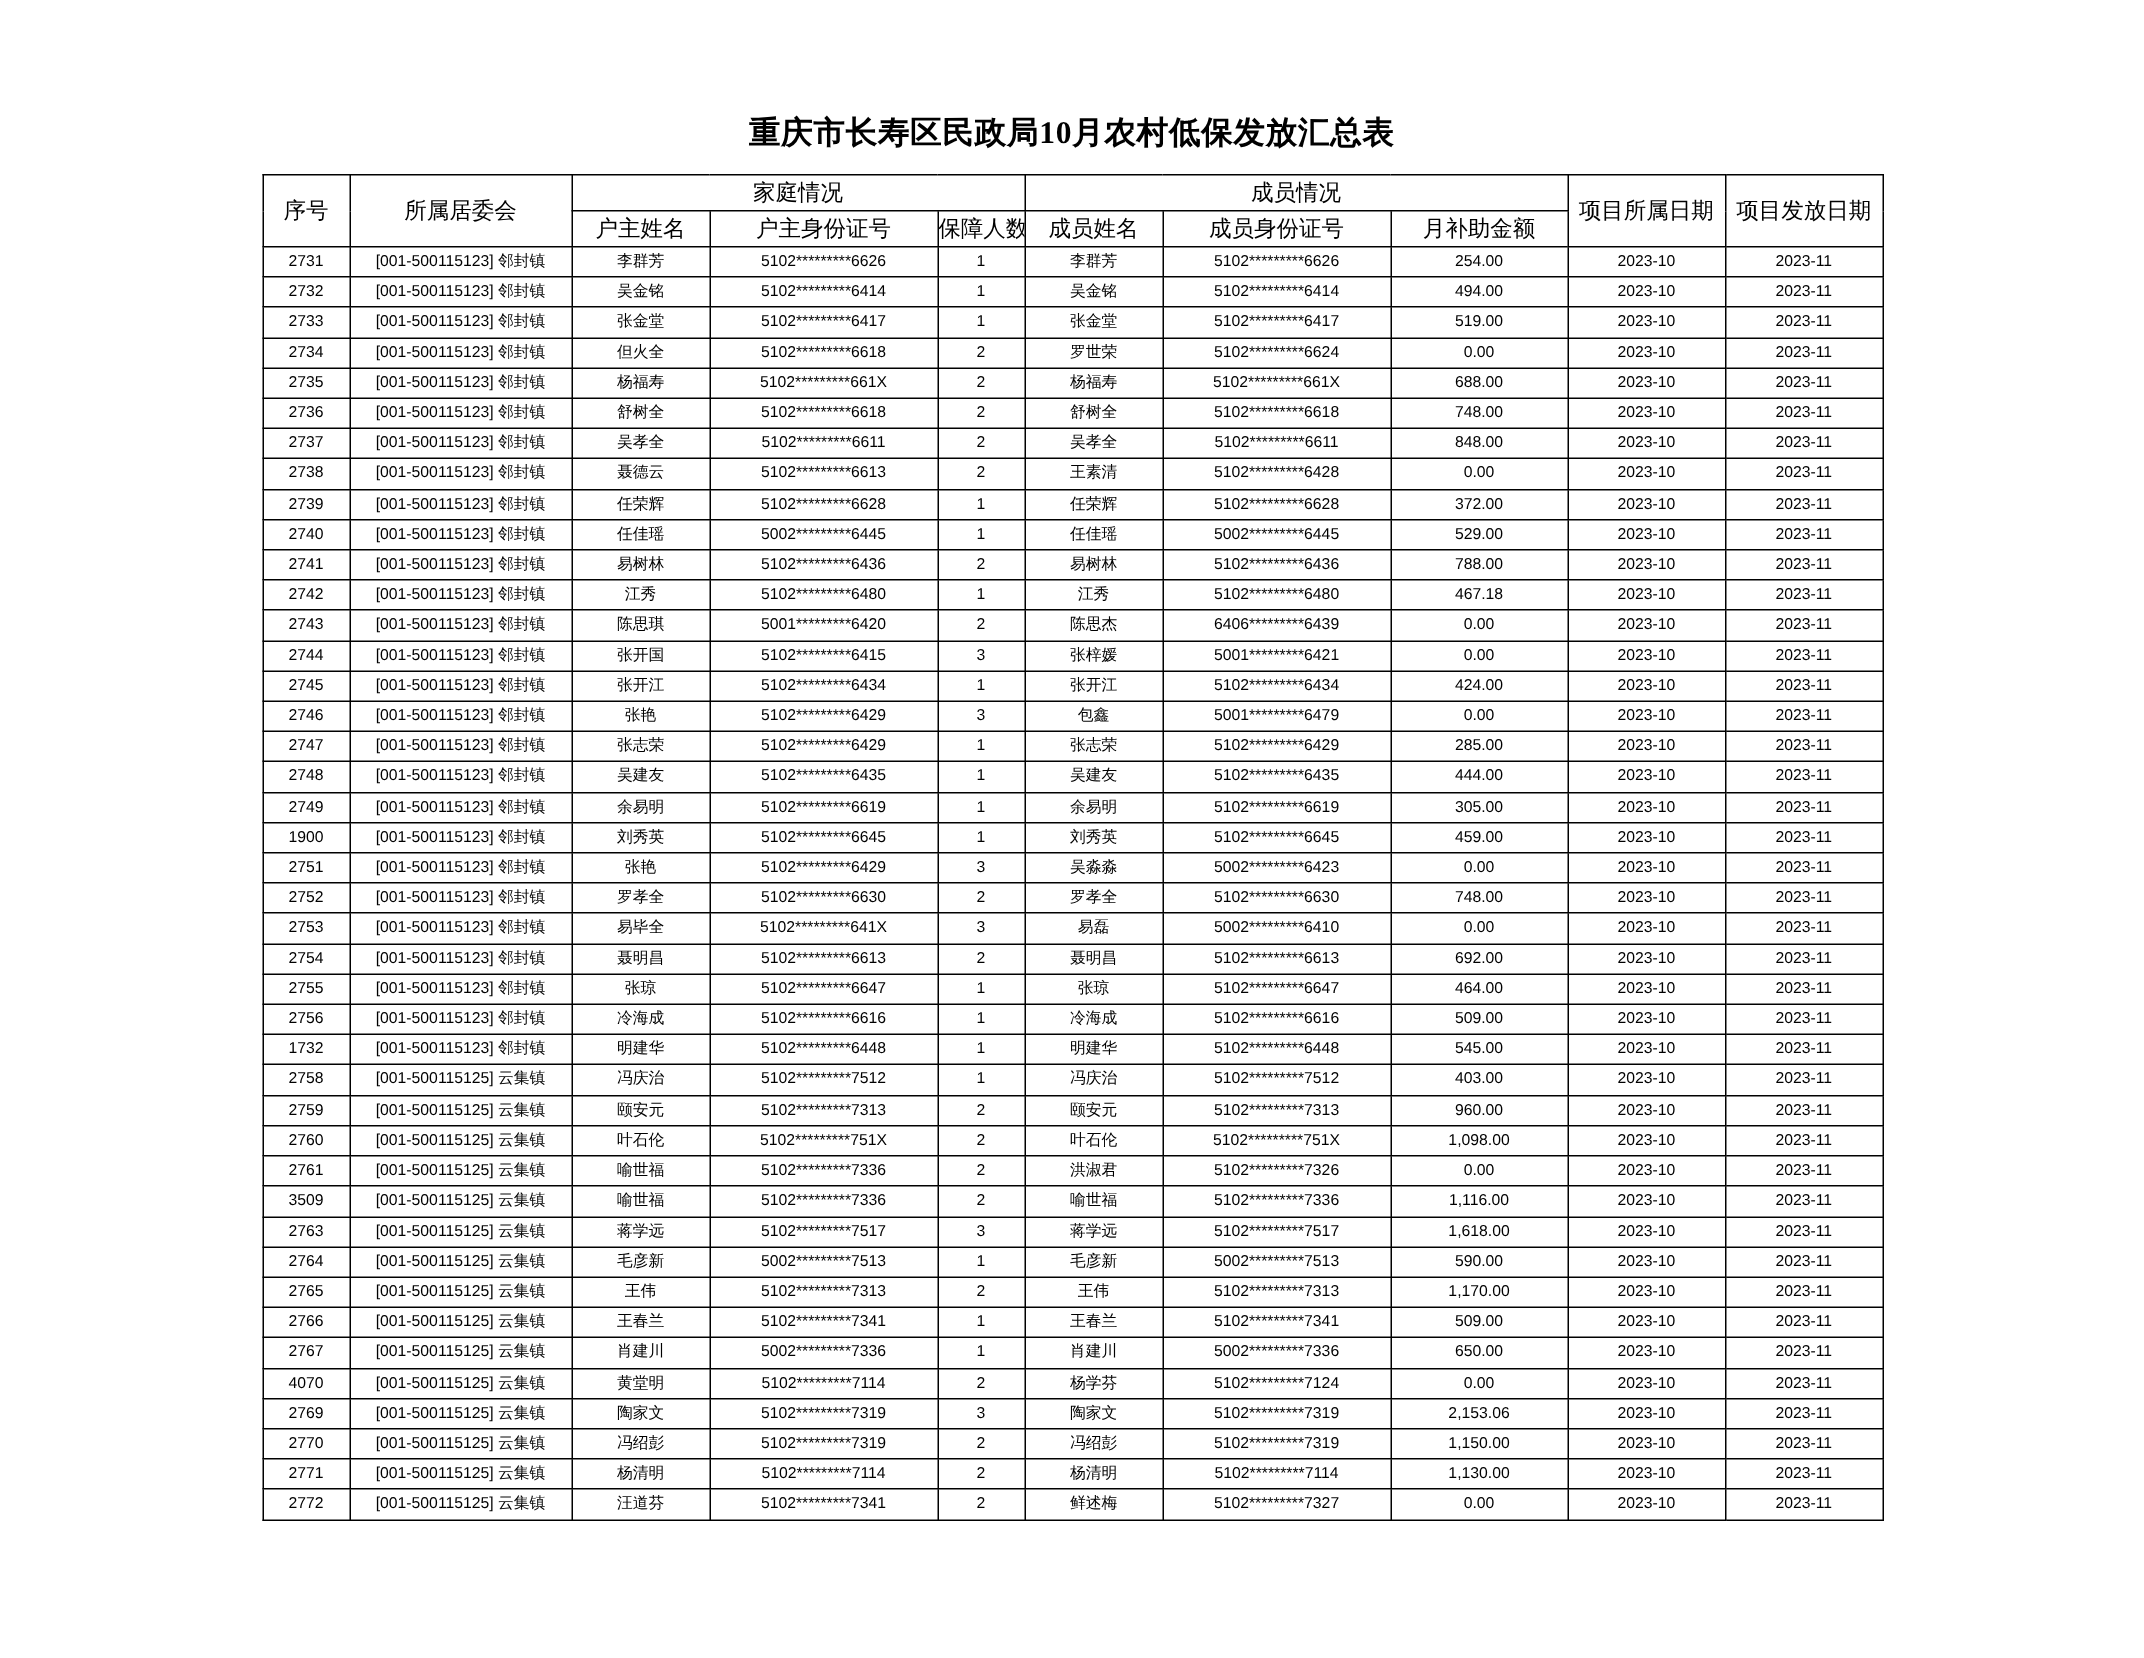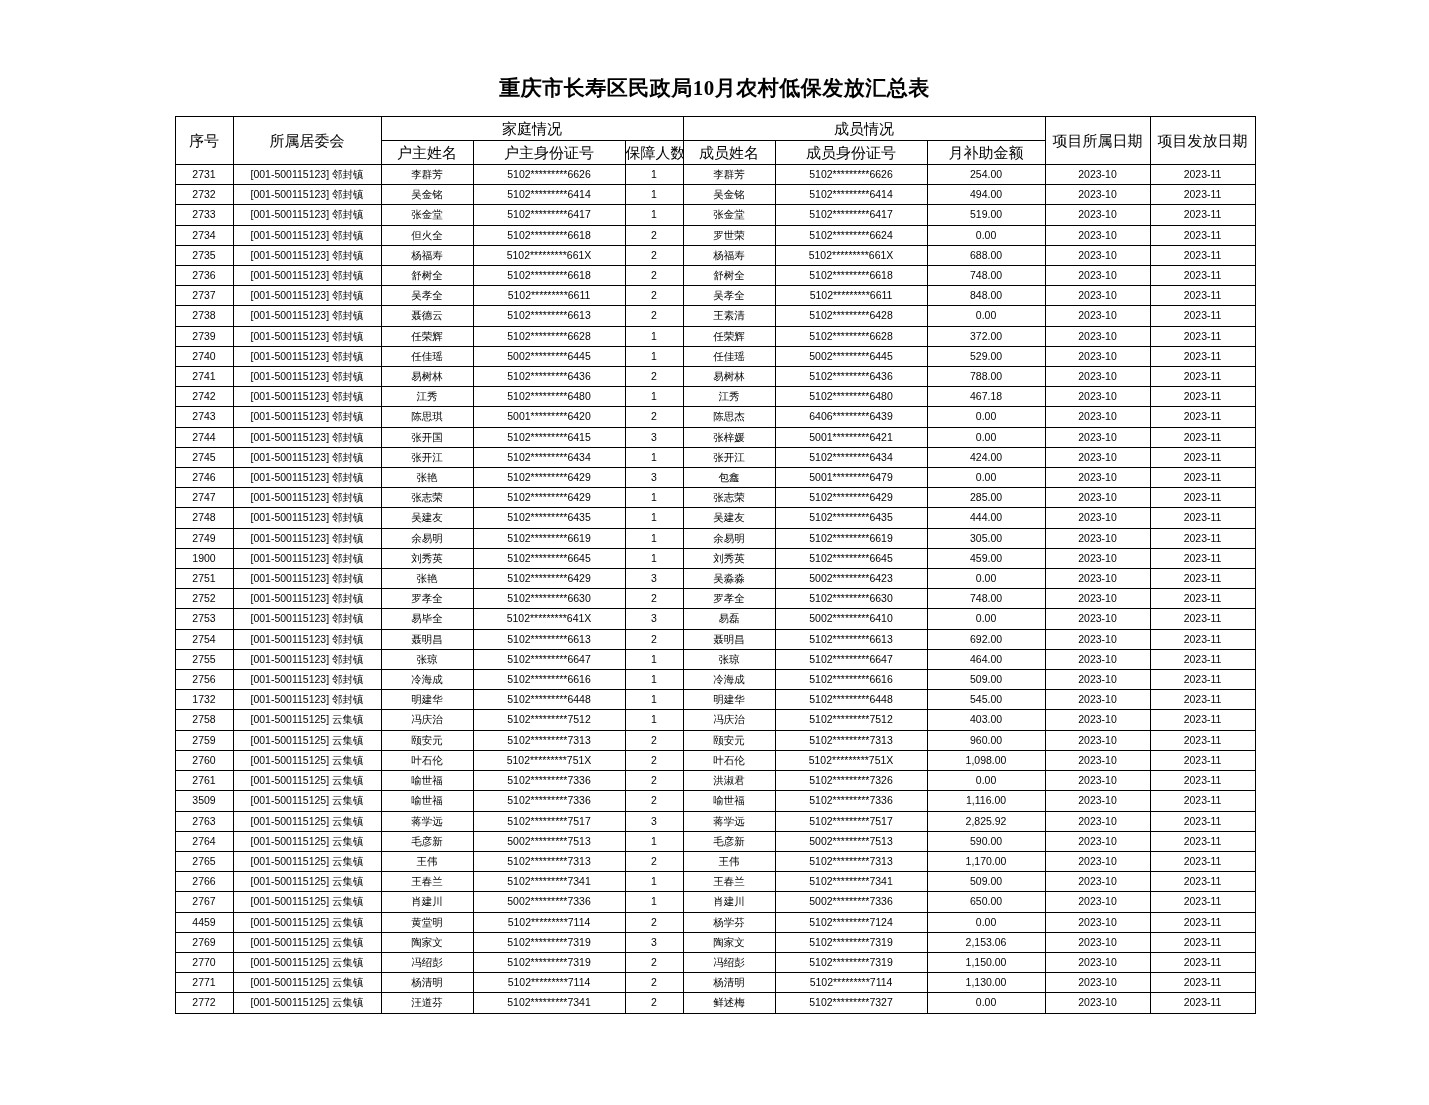--- a/index.html
+++ b/index.html
@@ -492,21 +492,21 @@
             <td>2023-11</td>
           </tr>
           <tr>
             <td>2763</td>
             <td>[001-500115125] 云集镇</td>
             <td>蒋学远</td>
             <td>5102*********7517</td>
             <td>3</td>
             <td>蒋学远</td>
             <td>5102*********7517</td>
-            <td>2,825.92</td>
+            <td>1,618.00</td>
             <td>2023-10</td>
             <td>2023-11</td>
           </tr>
           <tr>
             <td>2764</td>
             <td>[001-500115125] 云集镇</td>
             <td>毛彦新</td>
             <td>5002*********7513</td>
             <td>1</td>
             <td>毛彦新</td>
@@ -545,21 +545,21 @@
             <td>肖建川</td>
             <td>5002*********7336</td>
             <td>1</td>
             <td>肖建川</td>
             <td>5002*********7336</td>
             <td>650.00</td>
             <td>2023-10</td>
             <td>2023-11</td>
           </tr>
           <tr>
-            <td>4459</td>
+            <td>4070</td>
             <td>[001-500115125] 云集镇</td>
             <td>黄堂明</td>
             <td>5102*********7114</td>
             <td>2</td>
             <td>杨学芬</td>
             <td>5102*********7124</td>
             <td>0.00</td>
             <td>2023-10</td>
             <td>2023-11</td>
           </tr>

